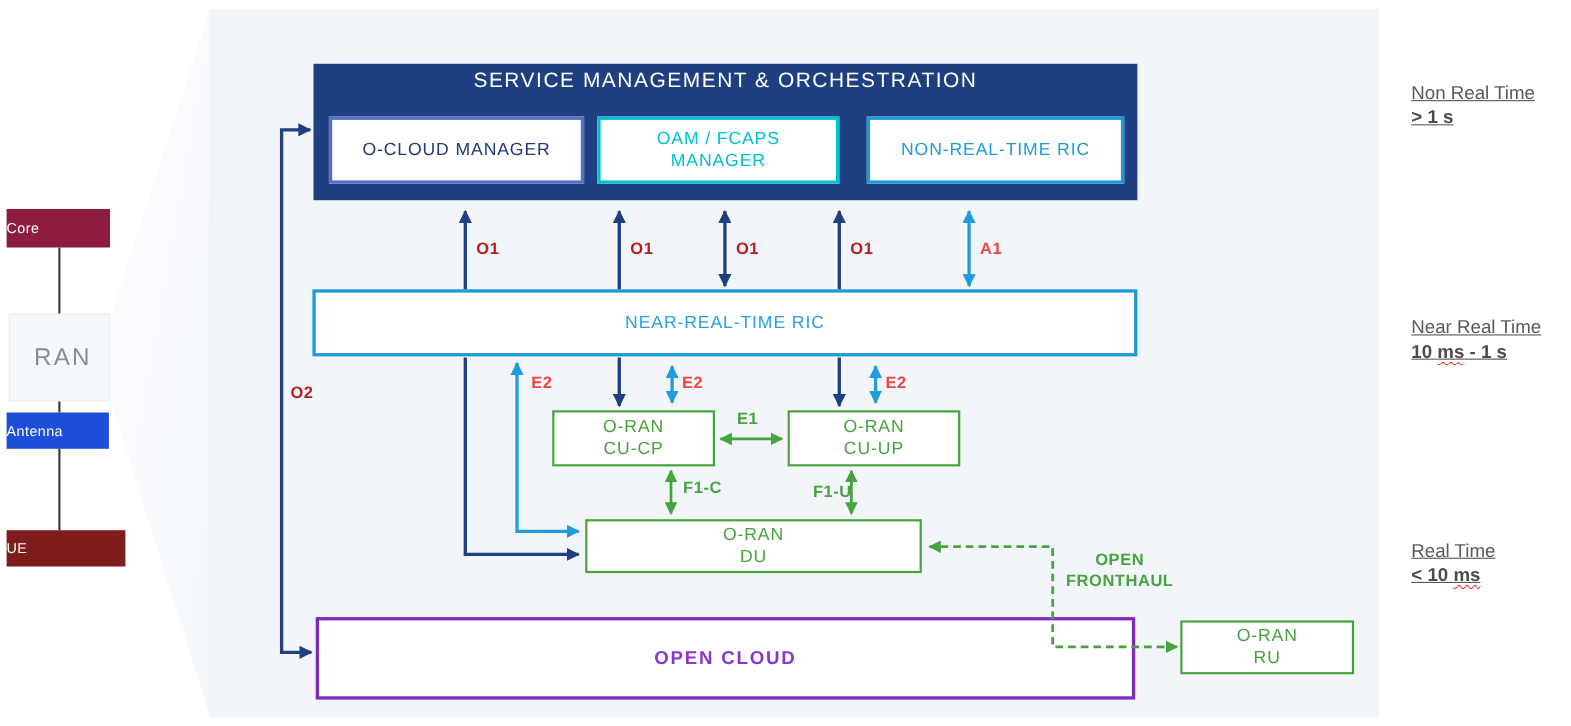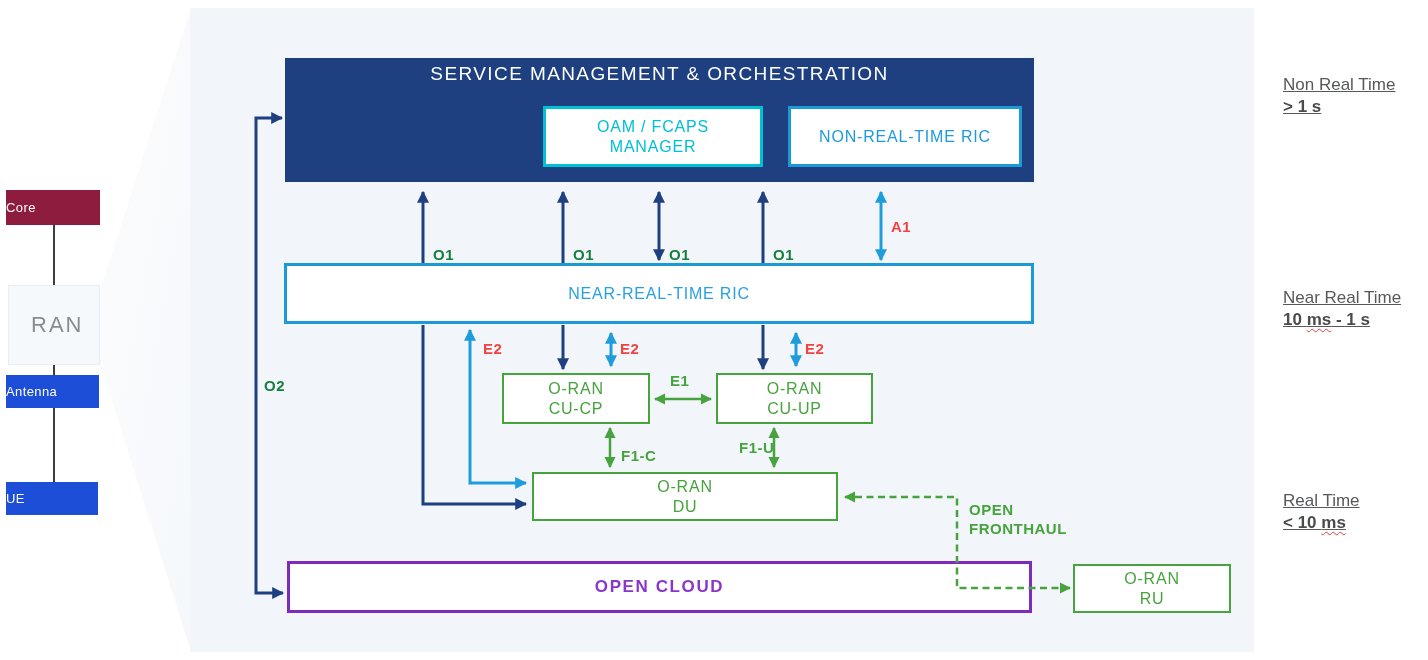--- a/index.html
+++ b/index.html
@@ -21,21 +21,21 @@
        flex-direction:column;align-items:center;justify-content:center;
        text-align:center;line-height:20px;}
   .box .l{white-space:nowrap;}
 
   .smo{position:absolute;left:285px;top:58px;width:749px;height:124px;background:#1f4080;}
   .smo-title{position:absolute;left:0;top:0;width:100%;height:32px;display:flex;
              align-items:center;justify-content:center;color:#fff;font-size:19px;
              font-weight:500;letter-spacing:1.4px;white-space:nowrap;}
 
   .lbl{position:absolute;font-size:15px;font-weight:600;letter-spacing:.5px;white-space:nowrap;}
-  .navy-t{color:#15803d;margin-top:28px;} .lblue-t{color:#ef4444;} .green-t{color:#47a33e;}
+  .navy-t{color:#b91c1c;} .lblue-t{color:#ef4444;} .green-t{color:#47a33e;text-align:center;}
 
   .timing{position:absolute;left:1283px;width:140px;color:#57585a;font-size:17px;line-height:21px;text-decoration:underline;}
   .timing .t2{font-weight:700;color:#4a4b4d;margin-top:1px;}
   .wavy{text-decoration-line:underline;text-decoration-style:wavy;
         text-decoration-color:#e23d3d;text-decoration-thickness:1px;text-underline-offset:3px;}
 
   svg.overlay{position:absolute;left:0;top:0;pointer-events:none;}
 </style>
 </head>
 <body>
@@ -44,30 +44,33 @@
 
   <div class="stack-box" style="left:6px;top:190px;width:94px;height:35px;background:#8e1c3e;">
     <span>Core</span>
   </div>
   <div class="stack-box" style="left:8px;top:285px;width:92px;height:80px;background:#f6f9fc;border:1px solid #e6edf4;color:#8a8d90;font-size:22px;letter-spacing:2px;padding-left:22px;">
     <span>RAN</span>
   </div>
   <div class="stack-box" style="left:6px;top:375px;width:93px;height:33px;background:#1d4ed8;">
     <span>Antenna</span>
   </div>
-  <div class="stack-box" style="left:6px;top:482px;width:92px;height:33px;background:#1d4ed8;">
+  <div class="stack-box" style="left:6px;top:482px;width:108px;height:33px;background:#7f1d1d;">
     <span>UE</span>
   </div>
 
   <div class="cone"></div>
 
   <div class="panel"></div>
 
   <div class="smo">
     <div class="smo-title">SERVICE MANAGEMENT &amp; ORCHESTRATION</div>
+  </div>
+  <div class="box" style="left:299px;top:106px;width:232px;height:61px;border:3px solid #5471c6;color:#1f3876;font-size:16px;letter-spacing:.8px;">
+    <div class="l">O-CLOUD MANAGER</div>
   </div>
   <div class="box" style="left:543px;top:106px;width:220px;height:61px;border:3px solid #00c0d4;color:#00c0d4;font-size:16px;letter-spacing:.8px;">
     <div class="l">OAM / FCAPS</div>
     <div class="l">MANAGER</div>
   </div>
   <div class="box" style="left:284px;top:263px;width:750px;height:61px;border:3px solid #1b9ad7;color:#29a0e2;font-size:16px;letter-spacing:.8px;">
     <div class="l">NEAR-REAL-TIME RIC</div>
   </div>
 
   <div class="box" style="left:788px;top:106px;width:234px;height:61px;border:3px solid #1b9ad7;color:#1e9ade;font-size:16px;letter-spacing:.8px;">
@@ -81,21 +84,21 @@
   <div class="box" style="left:716px;top:373px;width:157px;height:51px;border:2px solid #47a33e;color:#47a33e;font-size:16px;letter-spacing:.8px;">
     <div class="l">O-RAN</div>
     <div class="l">CU-UP</div>
   </div>
 
   <div class="box" style="left:532px;top:472px;width:306px;height:49px;border:2px solid #47a33e;color:#47a33e;font-size:16px;letter-spacing:.8px;">
     <div class="l">O-RAN</div>
     <div class="l">DU</div>
   </div>
 
-  <div class="box" style="left:287px;top:561px;width:745px;height:52px;border:3px solid #7c2bbc;color:#8b35cb;font-size:17px;font-weight:600;letter-spacing:1.6px;">
+  <div class="box" style="left:287px;top:561px;width:745px;height:75px;border:3px solid #7c2bbc;color:#8b35cb;font-size:17px;font-weight:600;letter-spacing:1.6px;">
     <div class="l">OPEN CLOUD</div>
   </div>
 
   <div class="box" style="left:1073px;top:564px;width:158px;height:49px;border:2px solid #47a33e;color:#47a33e;font-size:16px;letter-spacing:.8px;">
     <div class="l">O-RAN</div>
     <div class="l">RU</div>
   </div>
 
   <svg class="overlay" width="1428" height="660" viewBox="0 0 1428 660">
     <defs>
@@ -143,21 +146,21 @@
   <span class="lbl navy-t" style="left:264px;top:349px;">O2</span>
   <span class="lbl navy-t" style="left:433px;top:218px;">O1</span>
   <span class="lbl navy-t" style="left:573px;top:218px;">O1</span>
   <span class="lbl navy-t" style="left:669px;top:218px;">O1</span>
   <span class="lbl navy-t" style="left:773px;top:218px;">O1</span>
   <span class="lbl lblue-t" style="left:891px;top:218px;">A1</span>
   <span class="lbl lblue-t" style="left:483px;top:340px;">E2</span>
   <span class="lbl lblue-t" style="left:620px;top:340px;">E2</span>
   <span class="lbl lblue-t" style="left:805px;top:340px;">E2</span>
   <span class="lbl green-t" style="left:670px;top:372px;">E1</span>
-  <span class="lbl green-t" style="left:621px;top:447px;">F1-C</span>
+  <span class="lbl green-t" style="left:621px;top:435px;">F1-C</span>
   <span class="lbl green-t" style="left:739px;top:439px;">F1-U</span>
   <span class="lbl green-t" style="left:969px;top:500px;line-height:19px;">
     <span>OPEN</span><br>
     <span>FRONTHAUL</span>
   </span>
 
   <div class="timing" style="top:74px;">
     <div>Non Real Time</div>
     <div class="t2"><span>&gt; 1 s</span><span class="wavy"></span><span></span></div>
   </div>

